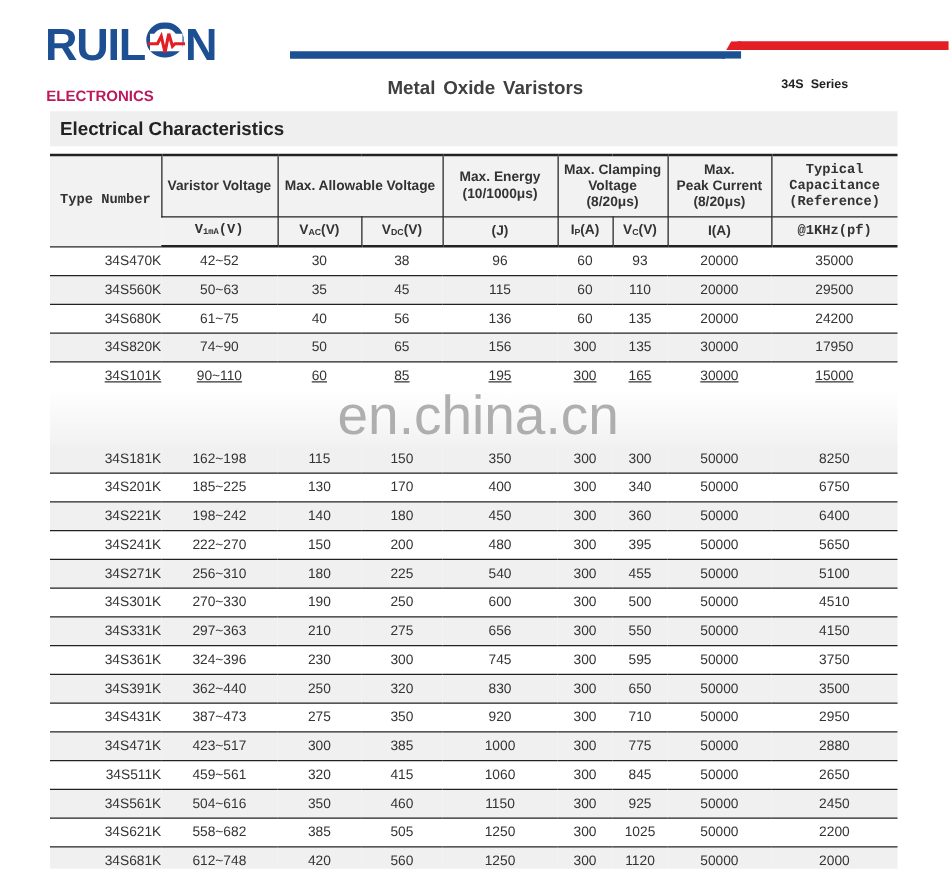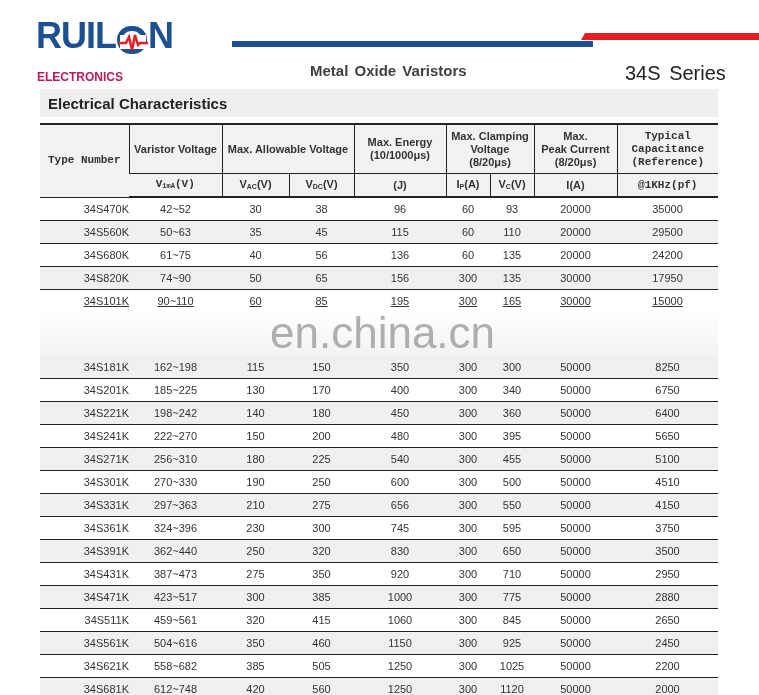--- a/index.html
+++ b/index.html
@@ -1,29 +1,29 @@
 <!DOCTYPE html>
 <html><head>
 <meta charset="utf-8">
 <style>
   html, body { margin: 0; padding: 0; background: #ffffff; }
   body { width: 759px; height: 695px; position: relative; overflow: hidden; font-family: "Liberation Sans", sans-serif; color: #222; }
 
   .logo { position: absolute; left: 36px; top: 18px; }
-  .logo-word { font-family: "Liberation Sans", sans-serif; font-weight: bold; font-size: 36px; color: #1d4f93; letter-spacing: -1px; line-height: 36px; display: flex; align-items: flex-end; }
+  .logo-word { font-family: "Liberation Sans", sans-serif; font-weight: bold; font-size: 36px; color: #1d4f93; letter-spacing: -1px; line-height: 36px; display: flex; align-items: flex-start; }
   .logo-o { display: inline-block; width: 30px; height: 28px; border: 5px solid #1d4f93; border-radius: 14px; position: relative; margin: 0 1px; box-sizing: border-box; }
   .logo-o svg { position: absolute; left: -4px; top: 2px; }
   .logo-sub { font-weight: bold; font-size: 12px; color: #be185d; margin-top: 16px; margin-left: 1px; letter-spacing: 0px; }
 
   .stripe-blue { position: absolute; left: 232px; top: 41px; width: 348px; height: 6px; background: #1d4f93; }
   .stripe-red { position: absolute; left: 590px; top: 33px; width: 169px; height: 7px; background: #e31e24; }
   .stripe-joint { position: absolute; left: 577px; top: 33px; width: 16px; height: 14px; }
 
   .doc-title { position: absolute; left: 310px; top: 62px; font-weight: bold; font-size: 15px; color: #404040; word-spacing: 2px; }
-  .series-title { position: absolute; left: 625px; top: 62px; font-weight: normal; font-size: 20px; color: #222; word-spacing: 3px; }
+  .series-title { position: absolute; left: 625px; top: 62px; font-weight: bold; font-size: 10px; color: #222; word-spacing: 3px; }
 
   .section-bar { position: absolute; left: 40px; top: 89px; width: 678px; height: 28px; background: #efefef; }
   .section-title { position: absolute; left: 48px; top: 95px; font-weight: bold; font-size: 15px; color: #222; }
 
   table.spec { position: absolute; left: 40px; top: 123px; width: 678px; border-collapse: collapse; font-size: 11px; color: #333; table-layout: fixed; }
   table.spec th { font-weight: bold; font-size: 11px; color: #333; background: #f2f2f2; border: 1px solid #222; padding: 0; text-align: center; line-height: 13px; }
   table.spec th.sub { height: 22px; background: #f2f2f2; }
   table.spec thead tr.top th { height: 48px; }
   table.spec td { text-align: center; height: 22px; padding: 0; border-bottom: 1px solid #222; }
   table.spec td.typ { text-align: right; padding-left: 22px; }

